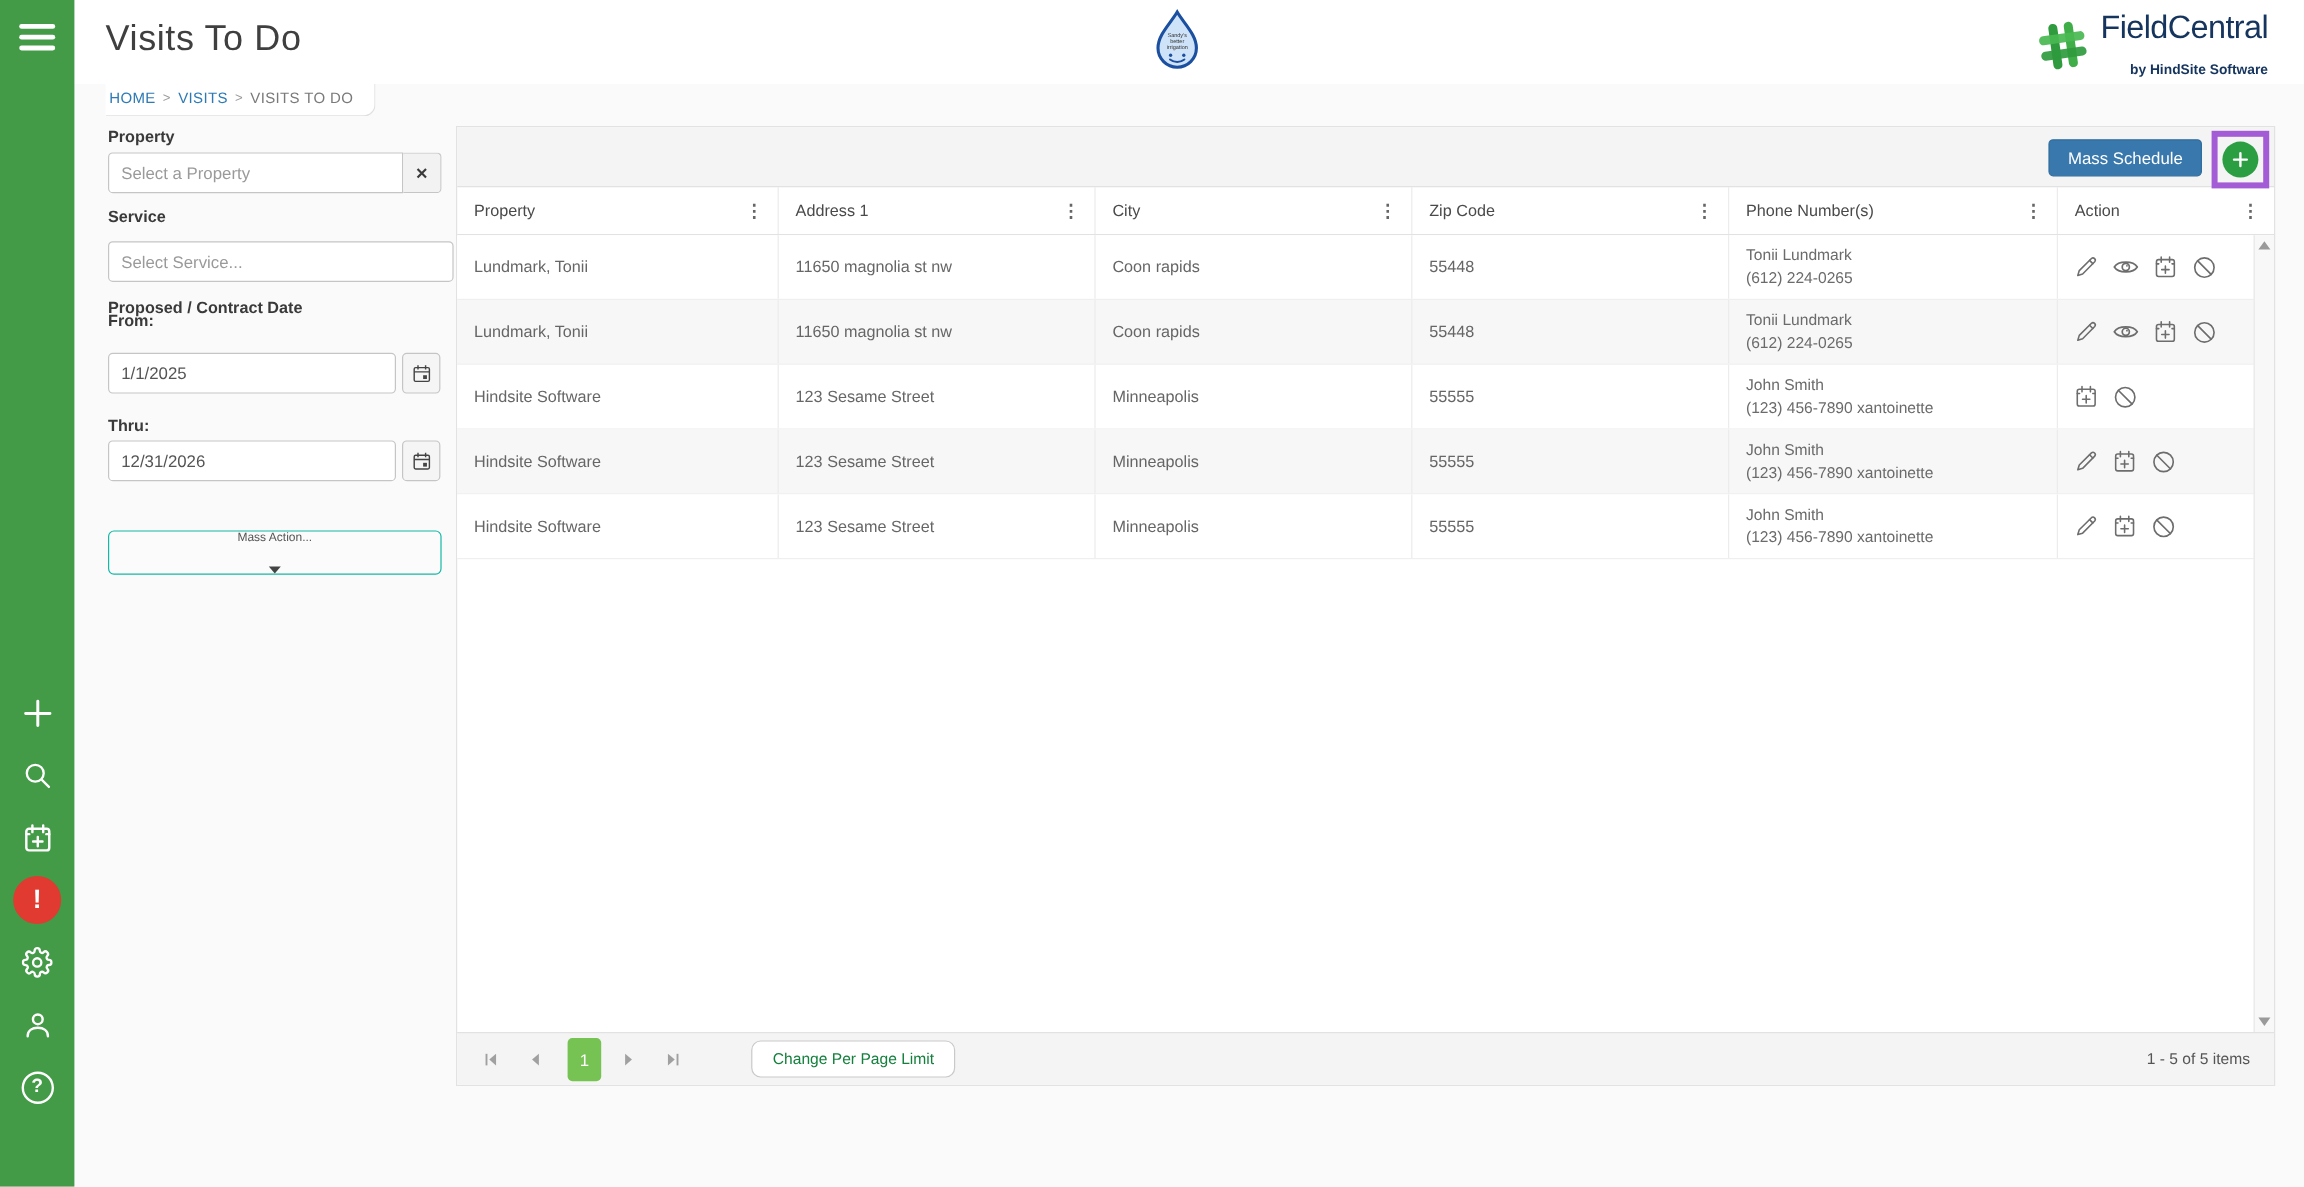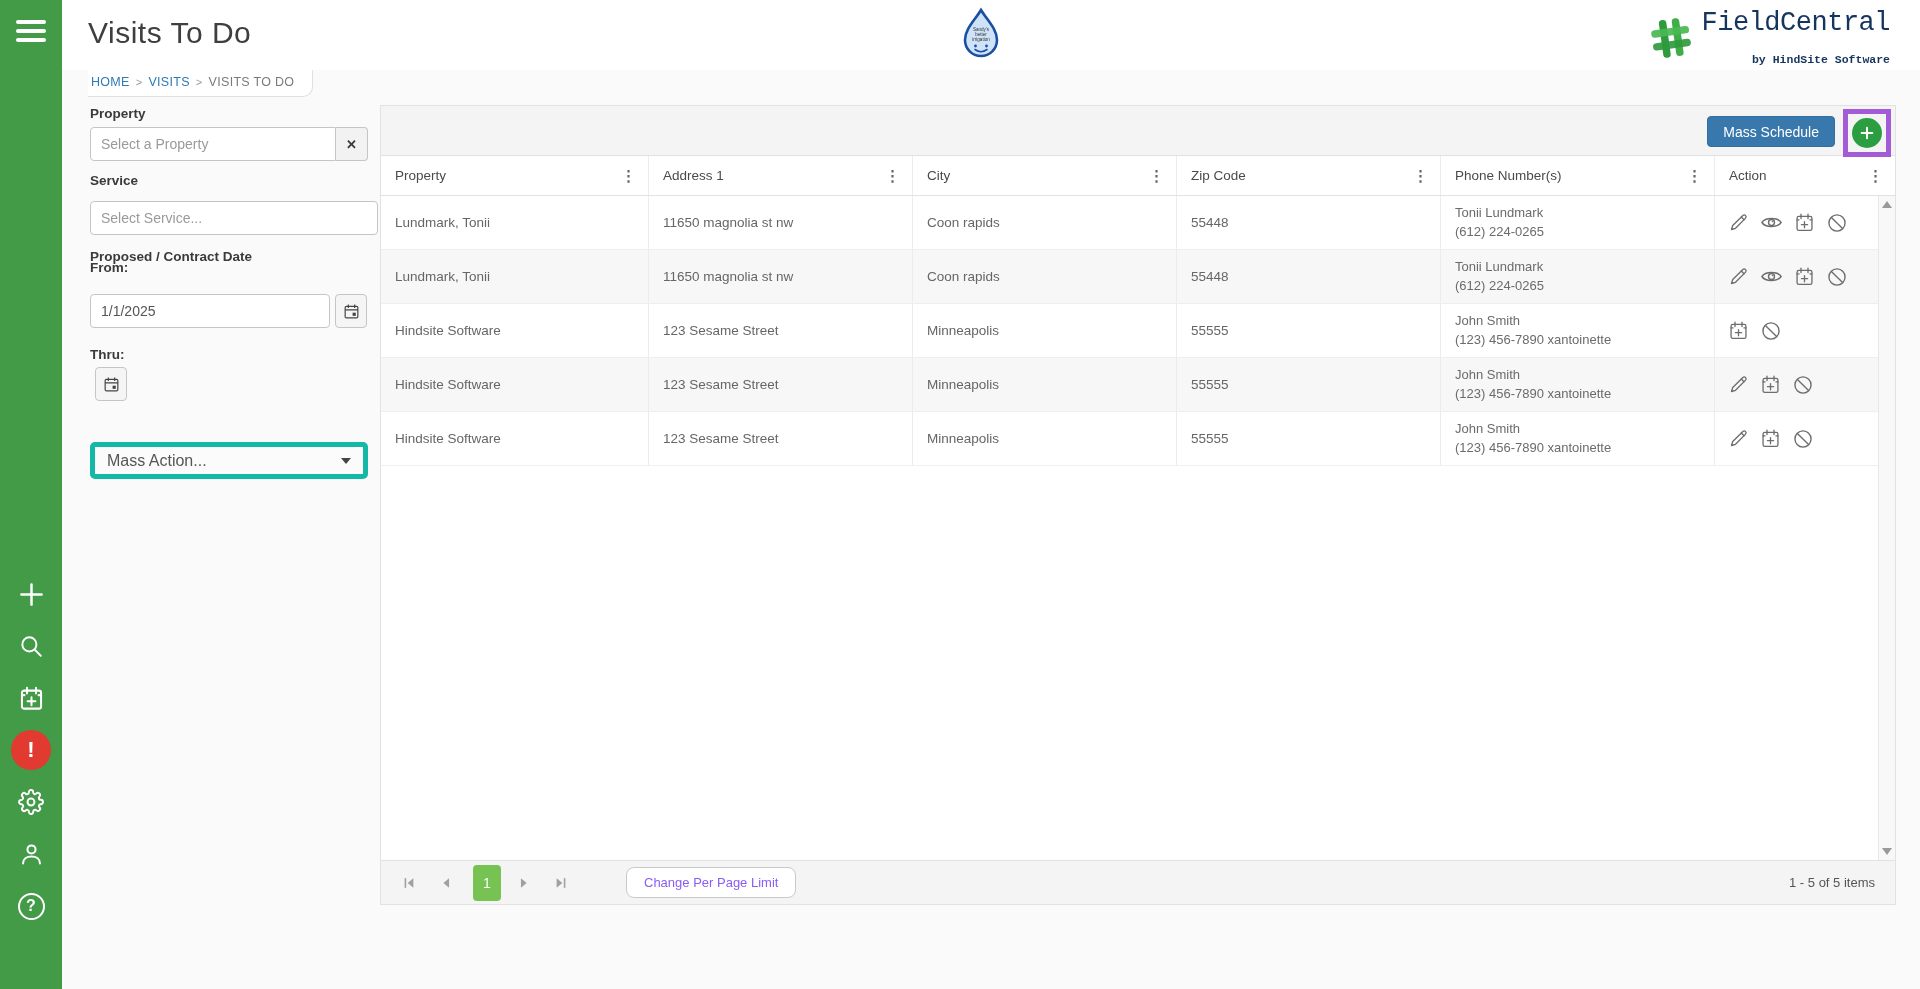--- a/index.html
+++ b/index.html
@@ -14,21 +14,21 @@
   .rail-nav { position:absolute; top:568px; left:0; width:62px; display:flex; flex-direction:column; }
   .rail-item { height:52px; display:flex; align-items:center; justify-content:center; cursor:pointer; }
   .rail-item svg { stroke:#fff; fill:none; stroke-width:1.8; stroke-linecap:round; stroke-linejoin:round; }
   .alert-circle { width:40px; height:40px; border-radius:50%; background:#e13a30; display:flex; align-items:center; justify-content:center; color:#fff; font-weight:bold; font-size:22px; }
   .help-circle { width:27px; height:27px; border-radius:50%; border:2px solid #fff; display:flex; align-items:center; justify-content:center; color:#fff; font-weight:bold; font-size:16px; }
 
   
   .topbar { position:absolute; left:62px; top:0; right:0; height:70px; background:#fff; z-index:10; }
   .page-title { position:absolute; left:26px; top:16px; font-size:30px; font-weight:400; color:#3f3f3f; letter-spacing:0.5px; }
   .drop-logo { position:absolute; left:898px; top:7px; }
-  .brand { position:absolute; right:30px; top:10px; display:flex; align-items:center;font-family:Liberation Mono, monospace; }
+  .brand { position:absolute; right:30px; top:10px; display:flex; align-items:center; }
   .brand-text { margin-left:8px; text-align:right; }
   .brand-name { font-size:27px; font-weight:400; color:#16355e; letter-spacing:-0.5px; line-height:1; }
   .brand-tagline { font-size:11.5px; font-weight:bold; color:#16355e; margin-top:16px; }
 
   .breadcrumb-tab { position:absolute; left:88px; top:70px; height:27px; background:#fff;
     border-right:1px solid #e0e0e0; border-bottom:1px solid #e0e0e0; border-bottom-right-radius:10px;
     display:flex; align-items:center; padding:0 18px 2px 3px; z-index:11; font-size:12.5px; letter-spacing:0.3px; }
   .crumb-link { color:#2d7ab5; text-decoration:none; cursor:pointer; }
   .crumb-sep { color:#999; margin:0 6px; font-size:11px; }
   .crumb-current { color:#7a7a7a; }
@@ -49,23 +49,23 @@
   .clear-btn { width:32px; height:34px; border:1px solid #c5c5c5; border-left:none; border-radius:0 4px 4px 0;
     background:#f2f2f2; color:#3a3a3a; font-size:13px; font-weight:bold; cursor:pointer; }
   .row-service { position:absolute; top:96px; left:0; }
   .row-service input { width:288px; }
   .row-from { position:absolute; top:189px; left:0; display:flex; }
   .row-thru { position:absolute; top:262px; left:0; display:flex; }
   .row-from input, .row-thru input { width:240px; }
   .cal-btn { width:32px; height:34px; margin-left:5px; border:1px solid #c5c5c5; border-radius:4px;
     background:#f5f5f5; display:flex; align-items:center; justify-content:center; cursor:pointer; }
   .cal-btn svg { stroke:#444; fill:none; stroke-width:1.5; }
-  .mass-action { position:absolute; top:337px; left:0; width:278px; height:37px; border:5px solid #14b8a6;
+  .mass-action { position:absolute; top:337px; left:0; width:278px; height:37px; border:1px solid #14b8a6;
     border-radius:5px; background:#fbfbfb; display:flex; align-items:center; justify-content:space-between;
-    padding:0 12px; font-size:16px; color:#555; cursor:pointer; }
+    padding:0 12px; font-size:10px; color:#555; cursor:pointer;flex-direction:column; }
   .caret-down { width:0; height:0; border-left:5px solid transparent; border-right:5px solid transparent; border-top:6px solid #444; }
 
   
   .grid { position:absolute; left:380px; top:105px; width:1516px; height:800px; background:#fff;
     border:1px solid #e2e2e2; display:flex; flex-direction:column; }
   .g-toolbar { position:relative; height:50px; background:#f4f4f4; border-bottom:1px solid #e2e2e2; flex:none; }
   .mass-schedule { position:absolute; right:60px; top:10px; height:31px; padding:0 15px; background:#3878ad;
     color:#fff; border:1px solid #316d9e; border-radius:4px; font-size:14px; font-family:"Liberation Sans", sans-serif; cursor:pointer; }
   .add-frame { position:absolute; right:4px; top:3px; border:5px solid #a35cd6; padding:4px; background:transparent; }
   .add-btn { width:30px; height:30px; border-radius:50%; background:#2b9e41; border:none; color:#fff;
@@ -93,21 +93,21 @@
   .tri-up { width:0; height:0; border-left:5px solid transparent; border-right:5px solid transparent; border-bottom:7px solid #9a9a9a; cursor:pointer; }
   .tri-dn { width:0; height:0; border-left:5px solid transparent; border-right:5px solid transparent; border-top:7px solid #9a9a9a; cursor:pointer; }
 
   .g-pager { height:44px; background:#f4f4f4; border-top:1px solid #e2e2e2; flex:none;
     display:flex; align-items:center; padding:0 20px 0 14px; }
   .pg-nav { width:28px; height:28px; background:none; border:none; display:flex; align-items:center; justify-content:center; cursor:pointer; margin-right:9px; }
   .pg-nav svg { fill:#a0a0a0; stroke:none; }
   .pg-current { width:28px; height:36px; background:#76c353; color:#fff; border:none; border-radius:4px;
     font-size:14px; margin:0 9px 0 4px; cursor:pointer; font-family:"Liberation Sans", sans-serif; }
   .pg-limit { margin-left:42px; height:31px; padding:0 17px; background:#fff; border:1px solid #c9c9c9;
-    border-radius:8px; font-size:13px; color:#8b5cf6; cursor:pointer; font-family:"Liberation Sans", sans-serif; }
+    border-radius:8px; font-size:13px; color:#15803d; cursor:pointer; font-family:"Liberation Sans", sans-serif; }
   .pg-info { margin-left:auto; font-size:13px; color:#555; }
 
   .defs { position:absolute; width:0; height:0; overflow:hidden; }
 </style>
 </head>
 <body>
 
 <svg class="defs" xmlns="http://www.w3.org/2000/svg">
   <defs>
     <g id="i-edit">
@@ -237,20 +237,21 @@
       <input class="f-input" type="text" value="1/1/2025" style="">
       <button class="cal-btn">
         <svg width="19" height="19" viewBox="0 0 24 24">
             <use href="#i-cal-small"></use>
           </svg>
       </button>
     </div>
 
     <div class="f-label lbl-thru">Thru:</div>
     <div class="row-thru">
+      <input class="f-input" type="text" value="12/31/2026" style="">
       <button class="cal-btn">
         <svg width="19" height="19" viewBox="0 0 24 24">
             <use href="#i-cal-small"></use>
           </svg>
       </button>
     </div>
 
     <div class="mass-action">
       <span>Mass Action...</span>
       <span class="caret-down"></span>

